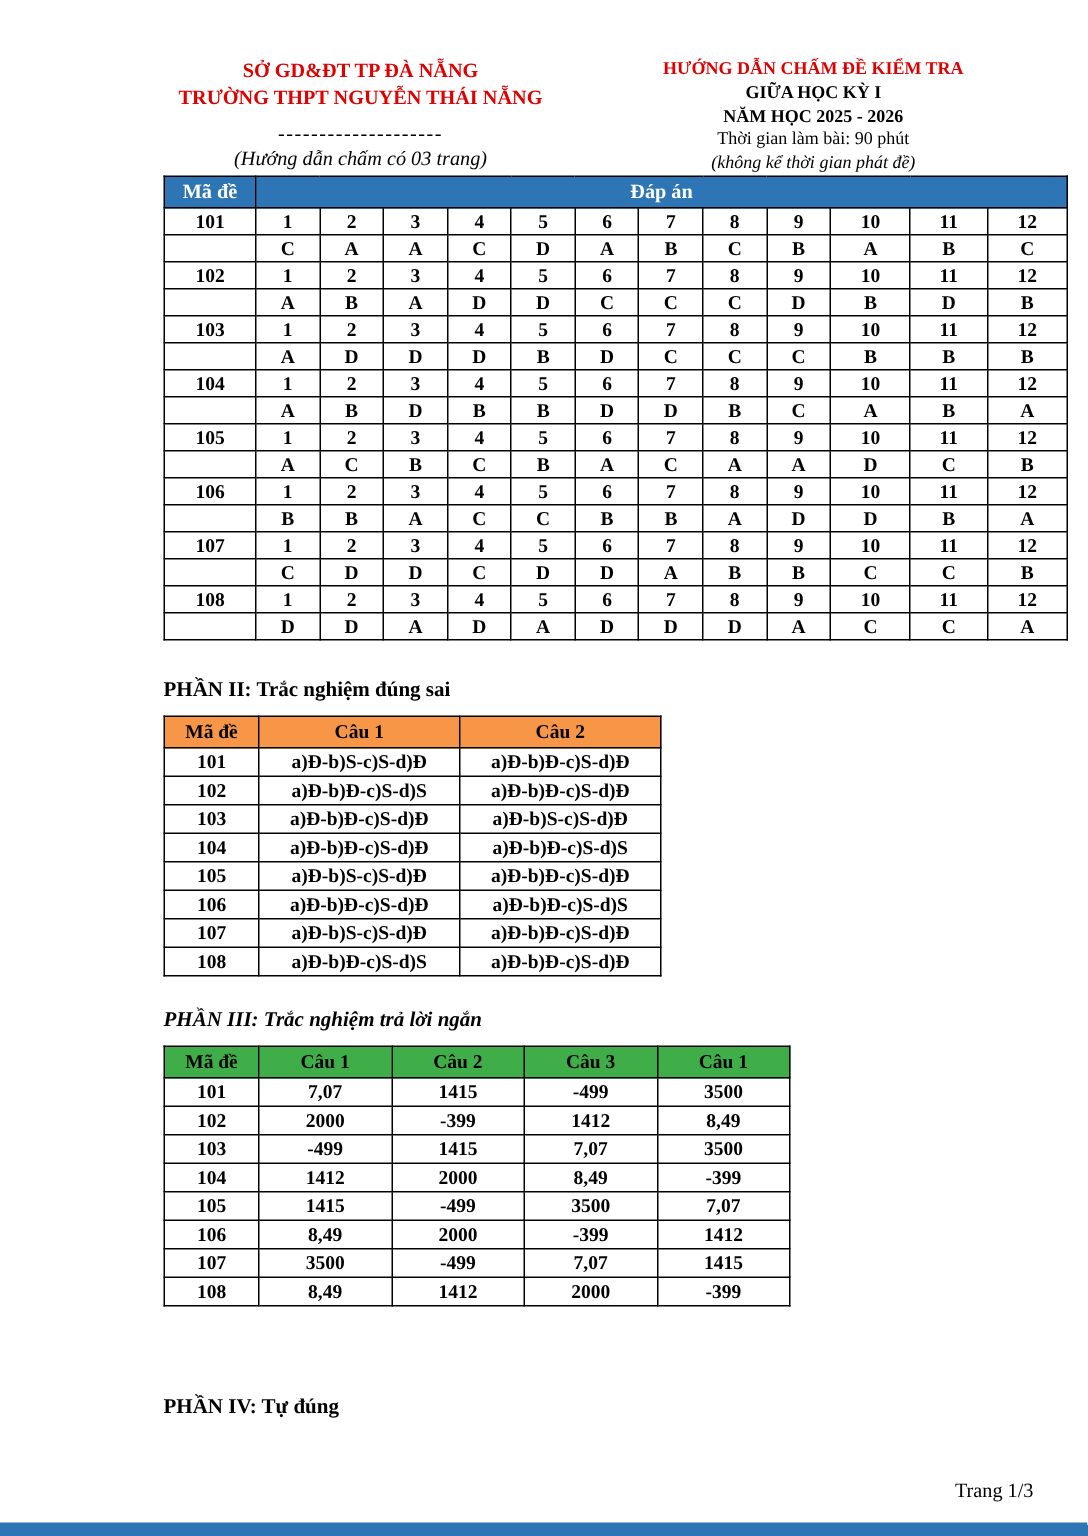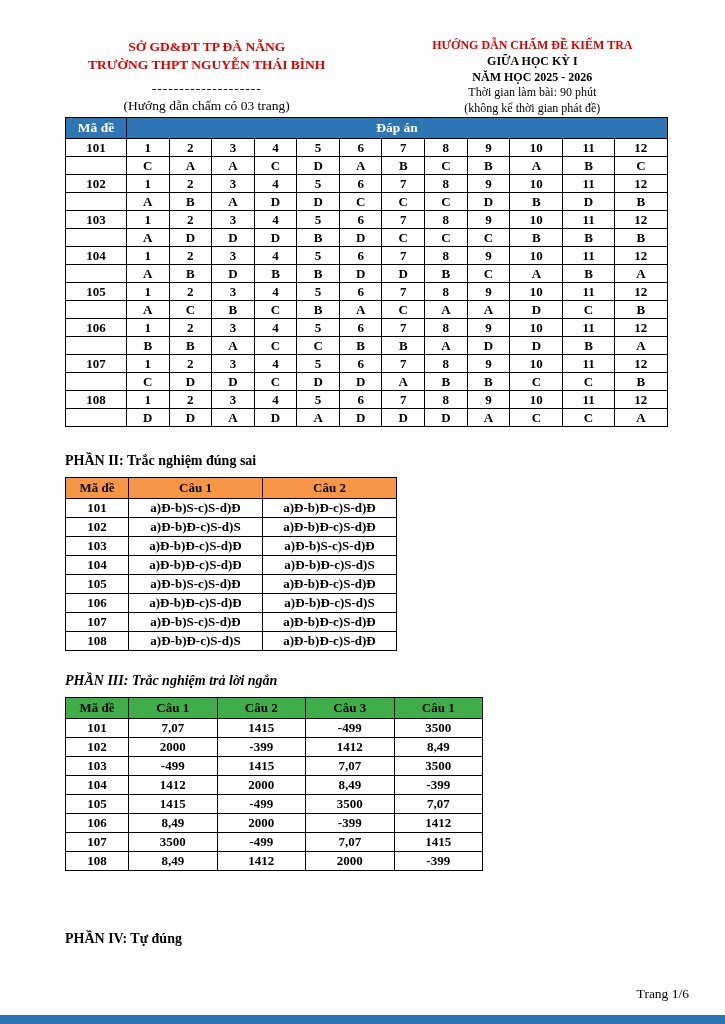--- a/index.html
+++ b/index.html
@@ -6,23 +6,23 @@
     --red:#e00000;
     --blue:#2e75b6;
     --orange:#f79646;
     --green:#3fae49;
   }
   html,body{margin:0;padding:0;}
   body{
     width:725px;height:1024px;background:#ffffff;position:relative;overflow:hidden;
     font-family:"Liberation Serif","DejaVu Serif",serif;color:#000;
   }
-  .page{padding:38px 57px 0 65px;}
+  .page{padding:38px 57px 0 65px;margin-left:44px;}
   .bold{font-weight:bold;}
-  .italic{}
+  .italic{font-style:italic;}
   .red{color:var(--red);}
   .header{display:flex;justify-content:space-between;align-items:flex-start;}
   .header-left{width:47%;text-align:center;font-size:13.5px;line-height:1.32;}
   .header-right{width:45%;text-align:center;font-size:12px;line-height:1.32;}
   .divider{margin-top:6px;letter-spacing:1px;}
   .section-title{font-size:14px;font-weight:bold;}
   #title1{margin:22px 0 8px;}
   #title2{margin:26px 0 8px;font-family:Liberation Serif, serif;}
   #title3{margin:22px 0 8px;font-style:italic;}
   #title4{margin:60px 0 0;}
@@ -44,21 +44,21 @@
   .bottom-bar{position:absolute;left:0;right:0;bottom:0;height:9px;background:var(--blue);}
 </style>
 </head>
 <body>
 
 <div class="page">
 
   <div class="header">
     <div class="header-left">
       <div class="red bold">SỞ GD&amp;ĐT TP ĐÀ NẴNG</div>
-      <div class="red bold">TRƯỜNG THPT NGUYỄN THÁI BÌNH</div>
+      <div class="red bold">TRƯỜNG THPT NGUYỄN THÁI NẴNG</div>
       <div class="divider">--------------------</div>
       <div class="italic">(Hướng dẫn chấm có 03 trang)</div>
     </div>
     <div class="header-right">
       <div class="red bold">HƯỚNG DẪN CHẤM ĐỀ KIỂM TRA</div>
       <div class="bold">GIỮA HỌC KỲ I</div>
       <div class="bold">NĂM HỌC 2025 - 2026</div>
       <div>Thời gian làm bài: 90 phút</div>
       <div class="italic">(không kể thời gian phát đề)</div>
     </div>
@@ -436,14 +436,14 @@
           <td>2000</td>
           <td>-399</td>
         </tr>
       </tbody>
   </table>
 
   <h2 class="section-title" id="title4">PHẦN IV: Tự đúng</h2>
 
 </div>
 
-<div class="page-number">Trang 1/6</div>
+<div class="page-number">Trang 1/3</div>
 <div class="bottom-bar"></div>
 
 </body></html>

